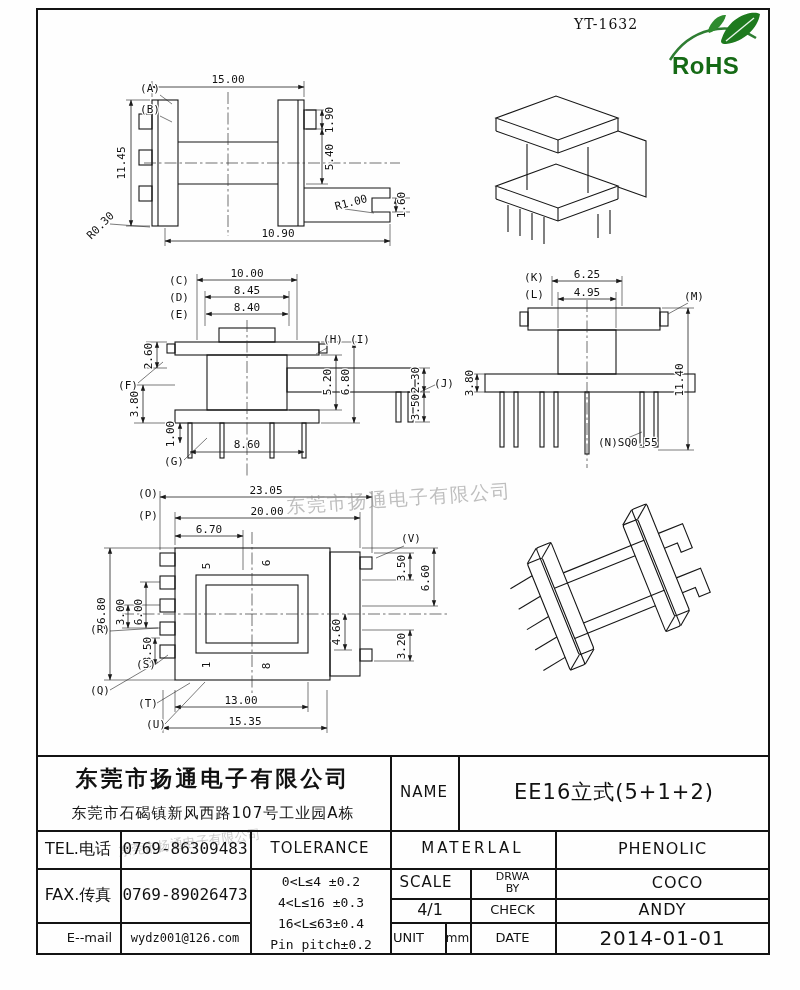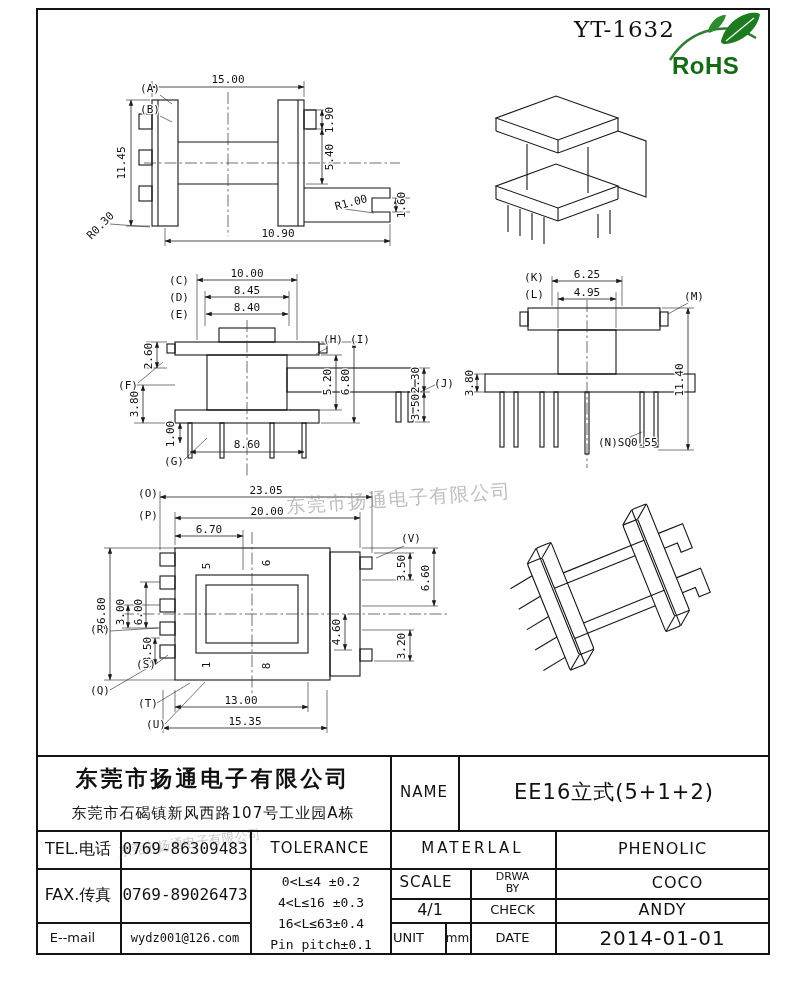--- a/index.html
+++ b/index.html
@@ -1,20 +1,20 @@
 <!DOCTYPE html>
 <html><head>
 <meta charset="utf-8">
 <style>
 *{margin:0;padding:0;box-sizing:border-box}
 html,body{width:800px;height:990px;background:#fff}
 body{font-family:"DejaVu Sans",sans-serif;position:relative;overflow:hidden;color:#111}
 #sheet{position:absolute;left:0;top:0;width:800px;height:990px;background:#fefefe}
 .border-frame{position:absolute;left:36px;top:8px;width:734px;height:947px;border:2px solid #131313}
-#part-no{position:absolute;left:574px;top:16px;font-family:"DejaVu Serif",serif;font-size:23px;letter-spacing:1px}
+#part-no{position:absolute;left:574px;top:16px;font-family:"DejaVu Serif",serif;font-size:14px;letter-spacing:1px}
 #rohs{position:absolute;left:664px;top:8px}
 #rohs text{font-family:"Liberation Sans",sans-serif;font-weight:bold;font-size:24px;fill:#156a15;letter-spacing:.5px}
 .wm{position:absolute;color:#8a8a8a;white-space:nowrap;pointer-events:none;font-family:"DejaVu Sans",sans-serif}
 #wm1{left:286px;top:486px;font-size:19px;transform:rotate(-4deg);letter-spacing:1.5px;opacity:.55}
 #wm2{left:118px;top:834px;font-size:13px;transform:rotate(-7deg);opacity:.45}
 svg#drawing{position:absolute;left:0;top:0}
 #drawing .ln rect,#drawing .ln path,#drawing .ln line{fill:none;stroke:#161616;stroke-width:1.1}
 #drawing .cl line{stroke:#333;stroke-width:.7;stroke-dasharray:12 3 2.5 3}
 #drawing .dim line{stroke:#222;stroke-width:.8;fill:none}
 #drawing line.ext{stroke:#222;stroke-width:.6}
@@ -376,28 +376,28 @@
   <div class="vline" style="left:445px;top:922px;height:33px"></div>
   <div class="vline" style="left:555px;top:830px;height:125px"></div>
 
   <div id="company" class="cell" style="left:36px;top:757px;width:354px;height:44px">东莞市扬通电子有限公司</div>
   <div id="address" class="cell" style="left:36px;top:799px;width:354px;height:30px">东莞市石碣镇新风西路107号工业园A栋</div>
   <div class="cell lbl14" style="left:36px;top:830px;width:84px;height:38px">TEL.电话</div>
   <div class="cell lbl14 mono" style="left:120px;top:830px;width:130px;height:38px">0769-86309483</div>
   <div class="cell lbl15" style="left:250px;top:830px;width:140px;height:38px">TOLERANCE</div>
   <div class="cell lbl14" style="left:36px;top:868px;width:84px;height:54px">FAX.传真</div>
   <div class="cell lbl14 mono" style="left:120px;top:868px;width:130px;height:54px">0769-89026473</div>
-  <div class="cell lbl13" style="left:19px;top:922px;width:107px;height:33px">E--mail</div>
+  <div class="cell lbl13" style="left:36px;top:922px;width:107px;height:33px">E--mail</div>
   <div class="cell mono" style="left:120px;top:922px;width:130px;height:33px;font-size:12px">wydz001@126.com</div>
 
   <div id="tol-lines">
     <div>0&lt;L≤4  ±0.2</div>
     <div>4&lt;L≤16 ±0.3</div>
     <div>16&lt;L≤63±0.4</div>
-    <div>Pin pitch±0.1</div>
+    <div>Pin pitch±0.2</div>
   </div>
 
   <div class="cell lbl15" style="left:390px;top:755px;width:68px;height:75px">NAME</div>
   <div id="name-value" class="cell" style="left:458px;top:755px;width:312px;height:75px">EE16立式(5+1+2)</div>
   <div class="cell lbl15" style="left:390px;top:830px;width:165px;height:38px;letter-spacing:3px">MATERLAL</div>
   <div class="cell lbl14" style="left:555px;top:830px;width:215px;height:38px;letter-spacing:1px">PHENOLIC</div>
   <div class="cell lbl15" style="left:390px;top:868px;width:72px;height:30px">SCALE</div>
   <div class="cell lbl14" style="left:390px;top:898px;width:80px;height:24px">4/1</div>
   <div id="drwa-label" class="cell" style="left:470px;top:868px;width:85px;height:30px">
       <span>DRWA BY</span>

